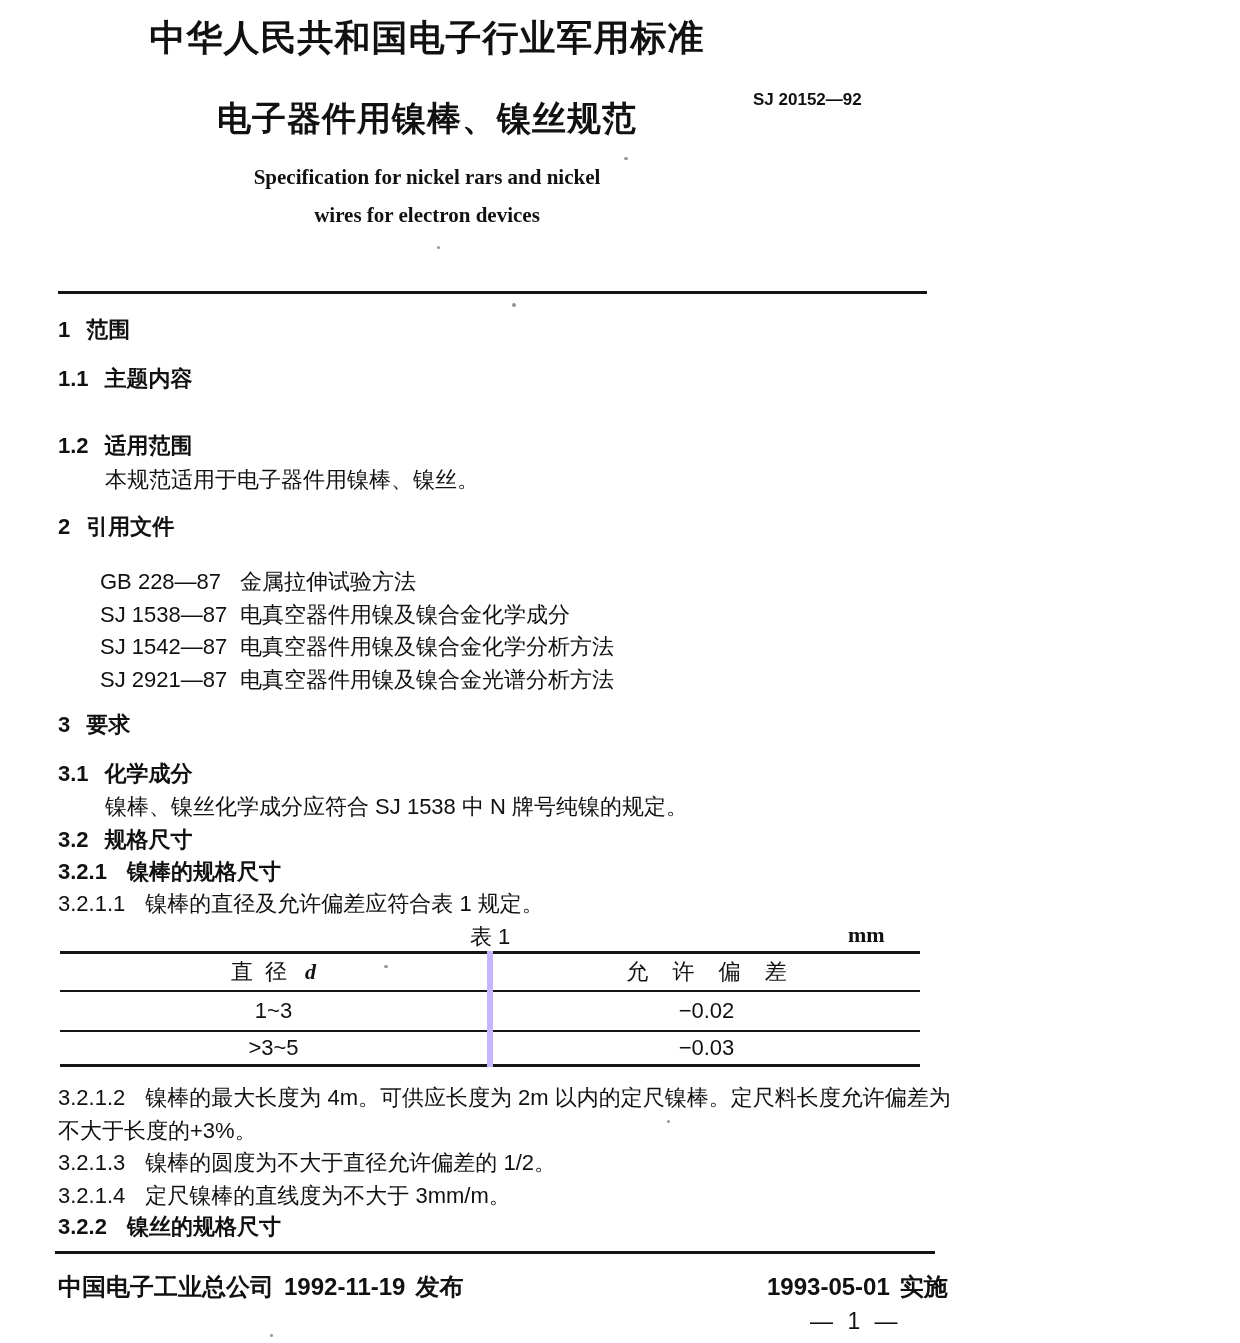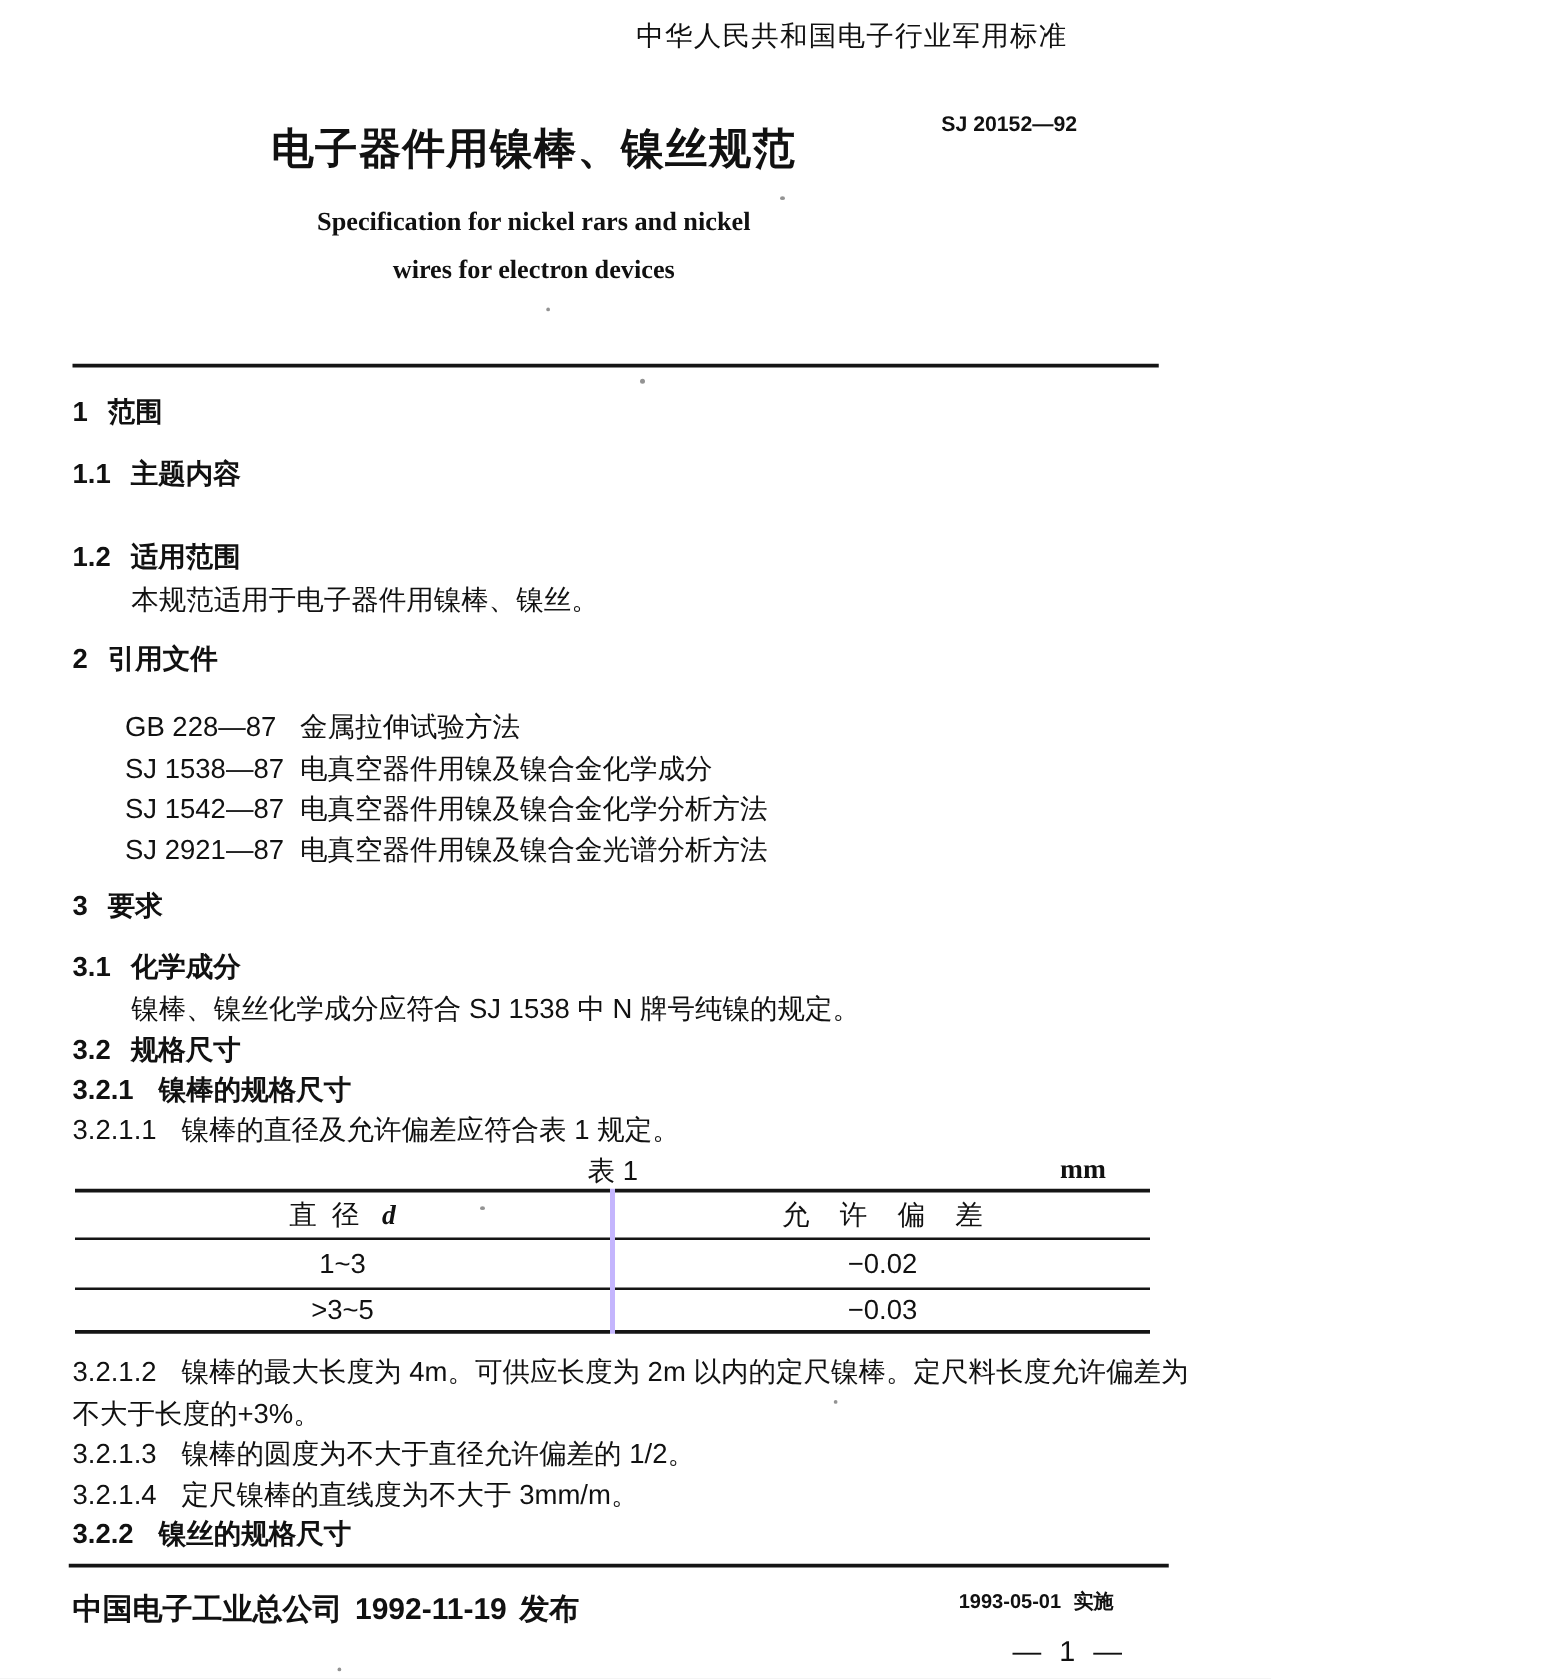--- a/index.html
+++ b/index.html
@@ -5,21 +5,21 @@
   html,body{margin:0;padding:0;background:#e8e8e8;}
   .page{
     position:relative;
     width:1240px;height:1343px;
     background:#ffffff;
     overflow:hidden;
     font-family:"Liberation Sans","DejaVu Sans",sans-serif;
     color:#111;
   }
   .center-col{position:absolute;left:0;width:854px;text-align:center;white-space:nowrap;}
-  .std-type{top:14px;font-size:22px;font-weight:400;letter-spacing:1px;text-align:right;}
+  .std-type{top:14px;font-size:36px;font-weight:700;letter-spacing:1px;}
   .doc-title{top:96px;font-size:34px;font-weight:700;letter-spacing:1px;}
   .en-title{font-family:"Liberation Serif","DejaVu Serif",serif;font-weight:700;font-size:21px;}
   .en1{top:165px;}
   .en2{top:203px;}
   .std-no{
     position:absolute;left:753px;top:90px;
     font-family:Liberation Sans, sans-serif;
     font-weight:700;font-size:17px;white-space:nowrap;
   }
   .rule{position:absolute;background:#151515;height:3px;}
@@ -38,27 +38,27 @@
     border-collapse:collapse;table-layout:fixed;
     font-size:22px;color:#111;
   }
   table.spec{border-top:3px solid #151515;border-bottom:3px solid #151515;}
   table.spec th,table.spec td{
     text-align:center;vertical-align:middle;font-weight:500;padding:0;
   }
   table.spec thead tr{height:38px;border-bottom:2px solid #151515;}
   table.spec tbody tr:first-child{height:40px;border-bottom:2px solid #151515;}
   table.spec tbody tr:last-child{height:35px;}
-  table.spec th:first-child,table.spec td:first-child{border-right:4px solid #c4b5fd;text-align:center;}
+  table.spec th:first-child,table.spec td:first-child{border-right:6px solid #c4b5fd;text-align:center;}
   .sp-label{letter-spacing:0.55em;}
   .sp-label-wide{letter-spacing:1.1em;margin-right:-1.1em;}
   .dvar{font-family:"Liberation Serif","DejaVu Serif",serif;font-style:italic;font-weight:700;margin-left:6px;}
   
   .footer-left{left:58px;top:1271px;font-size:24px;font-weight:700;}
-  .footer-right{left:767px;top:1271px;font-size:16px;font-weight:700;}
+  .footer-right{left:767px;top:1271px;font-size:24px;font-weight:700;}
   .footer-left span,.footer-right span{margin-right:10px;}
   .footer-left span:last-child,.footer-right span:last-child{margin-right:0;}
   .page-num{left:810px;top:1308px;font-size:23px;font-weight:500;letter-spacing:4px;}
   
   .speck{position:absolute;background:#3a3a3a;border-radius:50%;opacity:.55;}
 </style>
 </head>
 <body>
 
 <div class="page">

